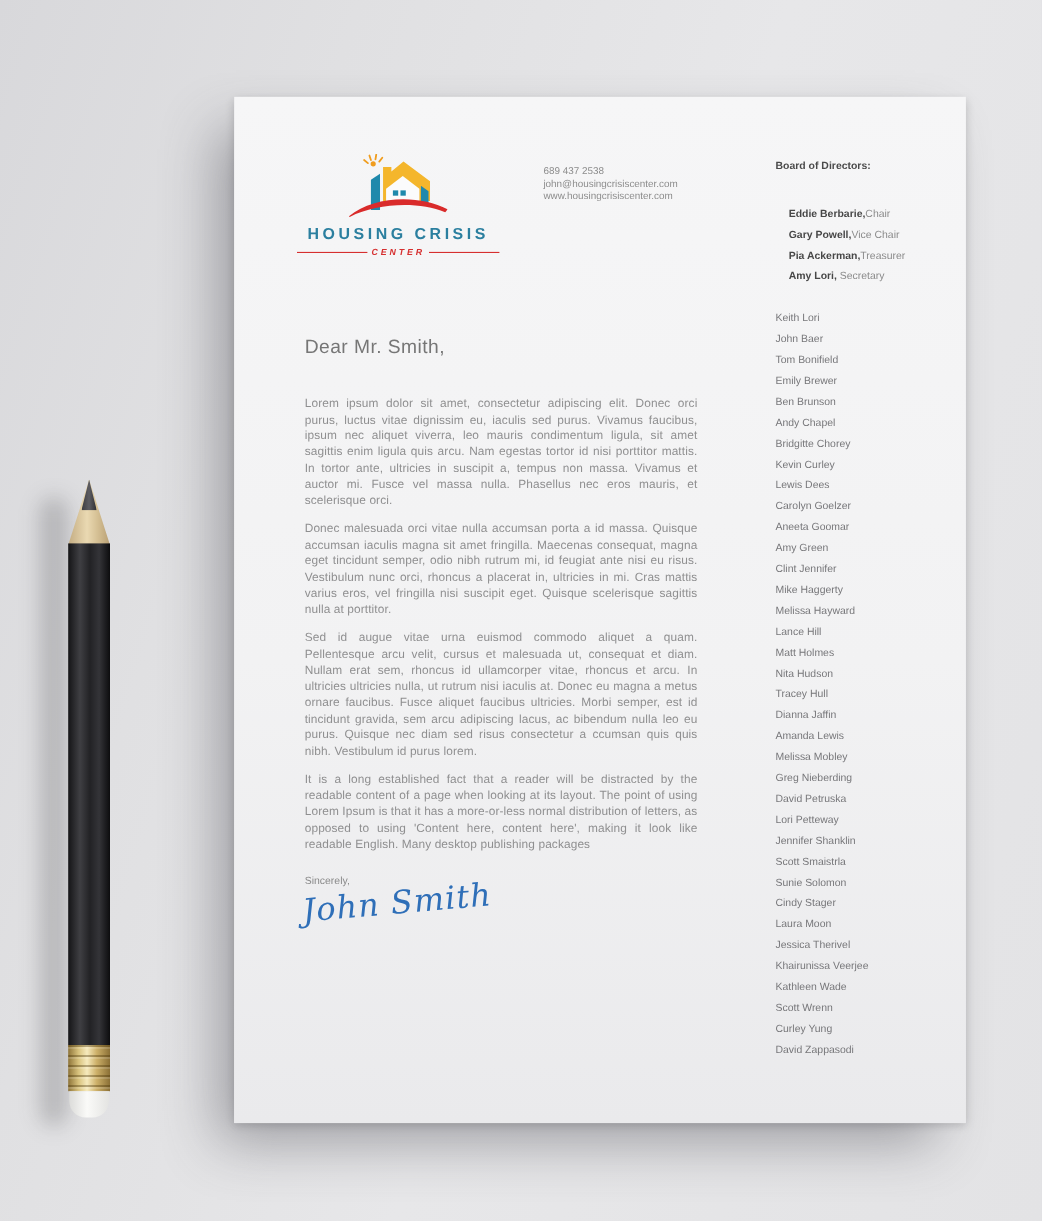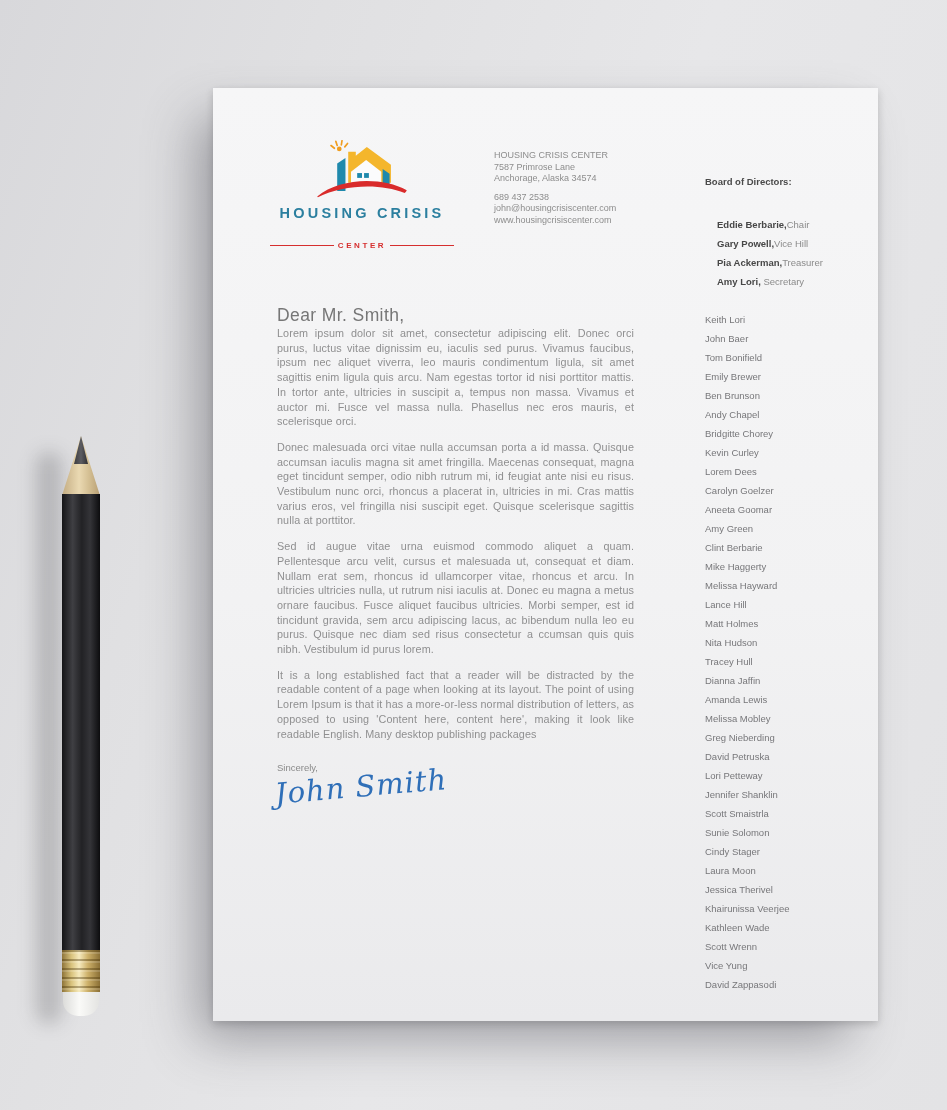--- a/index.html
+++ b/index.html
@@ -55,42 +55,42 @@
     box-shadow:-22px 24px 48px -6px rgba(70,70,80,0.45), 0 3px 8px rgba(0,0,0,0.18);
   }
 
   
   .logo { position:absolute; left:57px; top:52px; width:184px; text-align:center; }
   .logo-icon { display:block; margin:0 auto; }
   .logo-title {
     margin-top:3px; font-size:14.5px; font-weight:bold; color:#2b7f9f;
     letter-spacing:3.2px; white-space:nowrap;
   }
-  .logo-sub { display:flex; align-items:center; margin-top:20px; }
+  .logo-sub { display:flex; align-items:center; margin-top:4px;font-style:italic; }
   .logo-sub .rule { flex:1; height:1px; background:#d62f2f; }
   .logo-sub .sub-text {
     padding:0 4px; font-size:8px; font-weight:bold; color:#d62f2f; letter-spacing:2.6px;
   }
 
   
   .contact { position:absolute; left:281px; top:62px; font-size:9px; line-height:11.5px; color:#8d8d8d; }
   .contact .grp { margin-bottom:7px; }
 
   
-  .board { position:absolute; left:492px; top:58px; width:165px; font-size:9.5px;margin-top:30px; }
+  .board { position:absolute; left:492px; top:58px; width:165px; font-size:9.5px; }
   .board-heading { font-weight:bold; color:#4a4a4a; margin-bottom:28px; }
   .officers { margin-bottom:19px; }
   .officer-row { line-height:19px; white-space:nowrap; }
   .officer-name { font-weight:bold; color:#474747;padding-left:12px; }
   .officer-title { color:#8b8b8b; }
   .member-row { line-height:19px; color:#77777a; white-space:nowrap; }
 
   
   .letter { position:absolute; left:64px; top:217px; width:357px; }
-  .salutation { font-size:17.5px; color:#767676; letter-spacing:0.4px; }
+  .salutation { font-size:17.5px; color:#767676; letter-spacing:0.4px; margin-bottom:34px; }
   .para {
     font-size:10.8px; line-height:14.7px; color:#8f8f90;
     text-align:justify; margin-bottom:11px; letter-spacing:0.1px;
   }
   .closing { margin-top:21px; font-size:9.5px; color:#8a8a8a; }
   .signature {
     margin-top:4px; margin-left:-2px;
     font-family:"DejaVu Serif", serif; font-style:italic;
     font-size:29px; color:#2f6fb8;
     transform:rotate(-5deg); transform-origin:left center;
@@ -140,38 +140,33 @@
       <div class="logo-title">HOUSING CRISIS</div>
       <div class="logo-sub">
         <span class="rule"></span>
         <span class="sub-text">CENTER</span>
         <span class="rule"></span>
       </div>
     </div>
 
     <div class="contact">
       <div class="grp">
-        <div>HOUSING CRISIS CENTER</div>
-        <div>7587 Primrose Lane</div>
-        <div>Anchorage, Alaska 34574</div>
-      </div>
-      <div class="grp">
         <div>689 437 2538</div>
         <div>john@housingcrisiscenter.com</div>
         <div>www.housingcrisiscenter.com</div>
       </div>
     </div>
 
     <div class="board">
       <div class="board-heading">Board of Directors:</div>
       <div class="officers">
 
           <div class="officer-row"><span class="officer-name">Eddie Berbarie,</span><span class="officer-title">Chair</span></div>
 
-          <div class="officer-row"><span class="officer-name">Gary Powell,</span><span class="officer-title">Vice Hill</span></div>
+          <div class="officer-row"><span class="officer-name">Gary Powell,</span><span class="officer-title">Vice Chair</span></div>
 
           <div class="officer-row"><span class="officer-name">Pia Ackerman,</span><span class="officer-title">Treasurer</span></div>
 
           <div class="officer-row"><span class="officer-name">Amy Lori,</span><span class="officer-title"> Secretary</span></div>
         </div>
       <div class="members">
 
           <div class="member-row">Keith Lori</div>
 
           <div class="member-row">John Baer</div>
@@ -181,29 +176,29 @@
           <div class="member-row">Emily Brewer</div>
 
           <div class="member-row">Ben Brunson</div>
 
           <div class="member-row">Andy Chapel</div>
 
           <div class="member-row">Bridgitte Chorey</div>
 
           <div class="member-row">Kevin Curley</div>
 
-          <div class="member-row">Lorem Dees</div>
+          <div class="member-row">Lewis Dees</div>
 
           <div class="member-row">Carolyn Goelzer</div>
 
           <div class="member-row">Aneeta Goomar</div>
 
           <div class="member-row">Amy Green</div>
 
-          <div class="member-row">Clint Berbarie</div>
+          <div class="member-row">Clint Jennifer</div>
 
           <div class="member-row">Mike Haggerty</div>
 
           <div class="member-row">Melissa Hayward</div>
 
           <div class="member-row">Lance Hill</div>
 
           <div class="member-row">Matt Holmes</div>
 
           <div class="member-row">Nita Hudson</div>
@@ -233,21 +228,21 @@
           <div class="member-row">Laura Moon</div>
 
           <div class="member-row">Jessica Therivel</div>
 
           <div class="member-row">Khairunissa Veerjee</div>
 
           <div class="member-row">Kathleen Wade</div>
 
           <div class="member-row">Scott Wrenn</div>
 
-          <div class="member-row">Vice Yung</div>
+          <div class="member-row">Curley Yung</div>
 
           <div class="member-row">David Zappasodi</div>
         </div>
     </div>
 
     <div class="letter">
       <div class="salutation">Dear Mr. Smith,</div>
       <div>
 
           <p class="para">Lorem ipsum dolor sit amet, consectetur adipiscing elit. Donec orci purus, luctus vitae dignissim eu, iaculis sed purus. Vivamus faucibus, ipsum nec aliquet viverra, leo mauris condimentum ligula, sit amet sagittis enim ligula quis arcu. Nam egestas tortor id nisi porttitor mattis. In tortor ante, ultricies in suscipit a, tempus non massa. Vivamus et auctor mi. Fusce vel massa nulla. Phasellus nec eros mauris, et scelerisque orci.</p>

